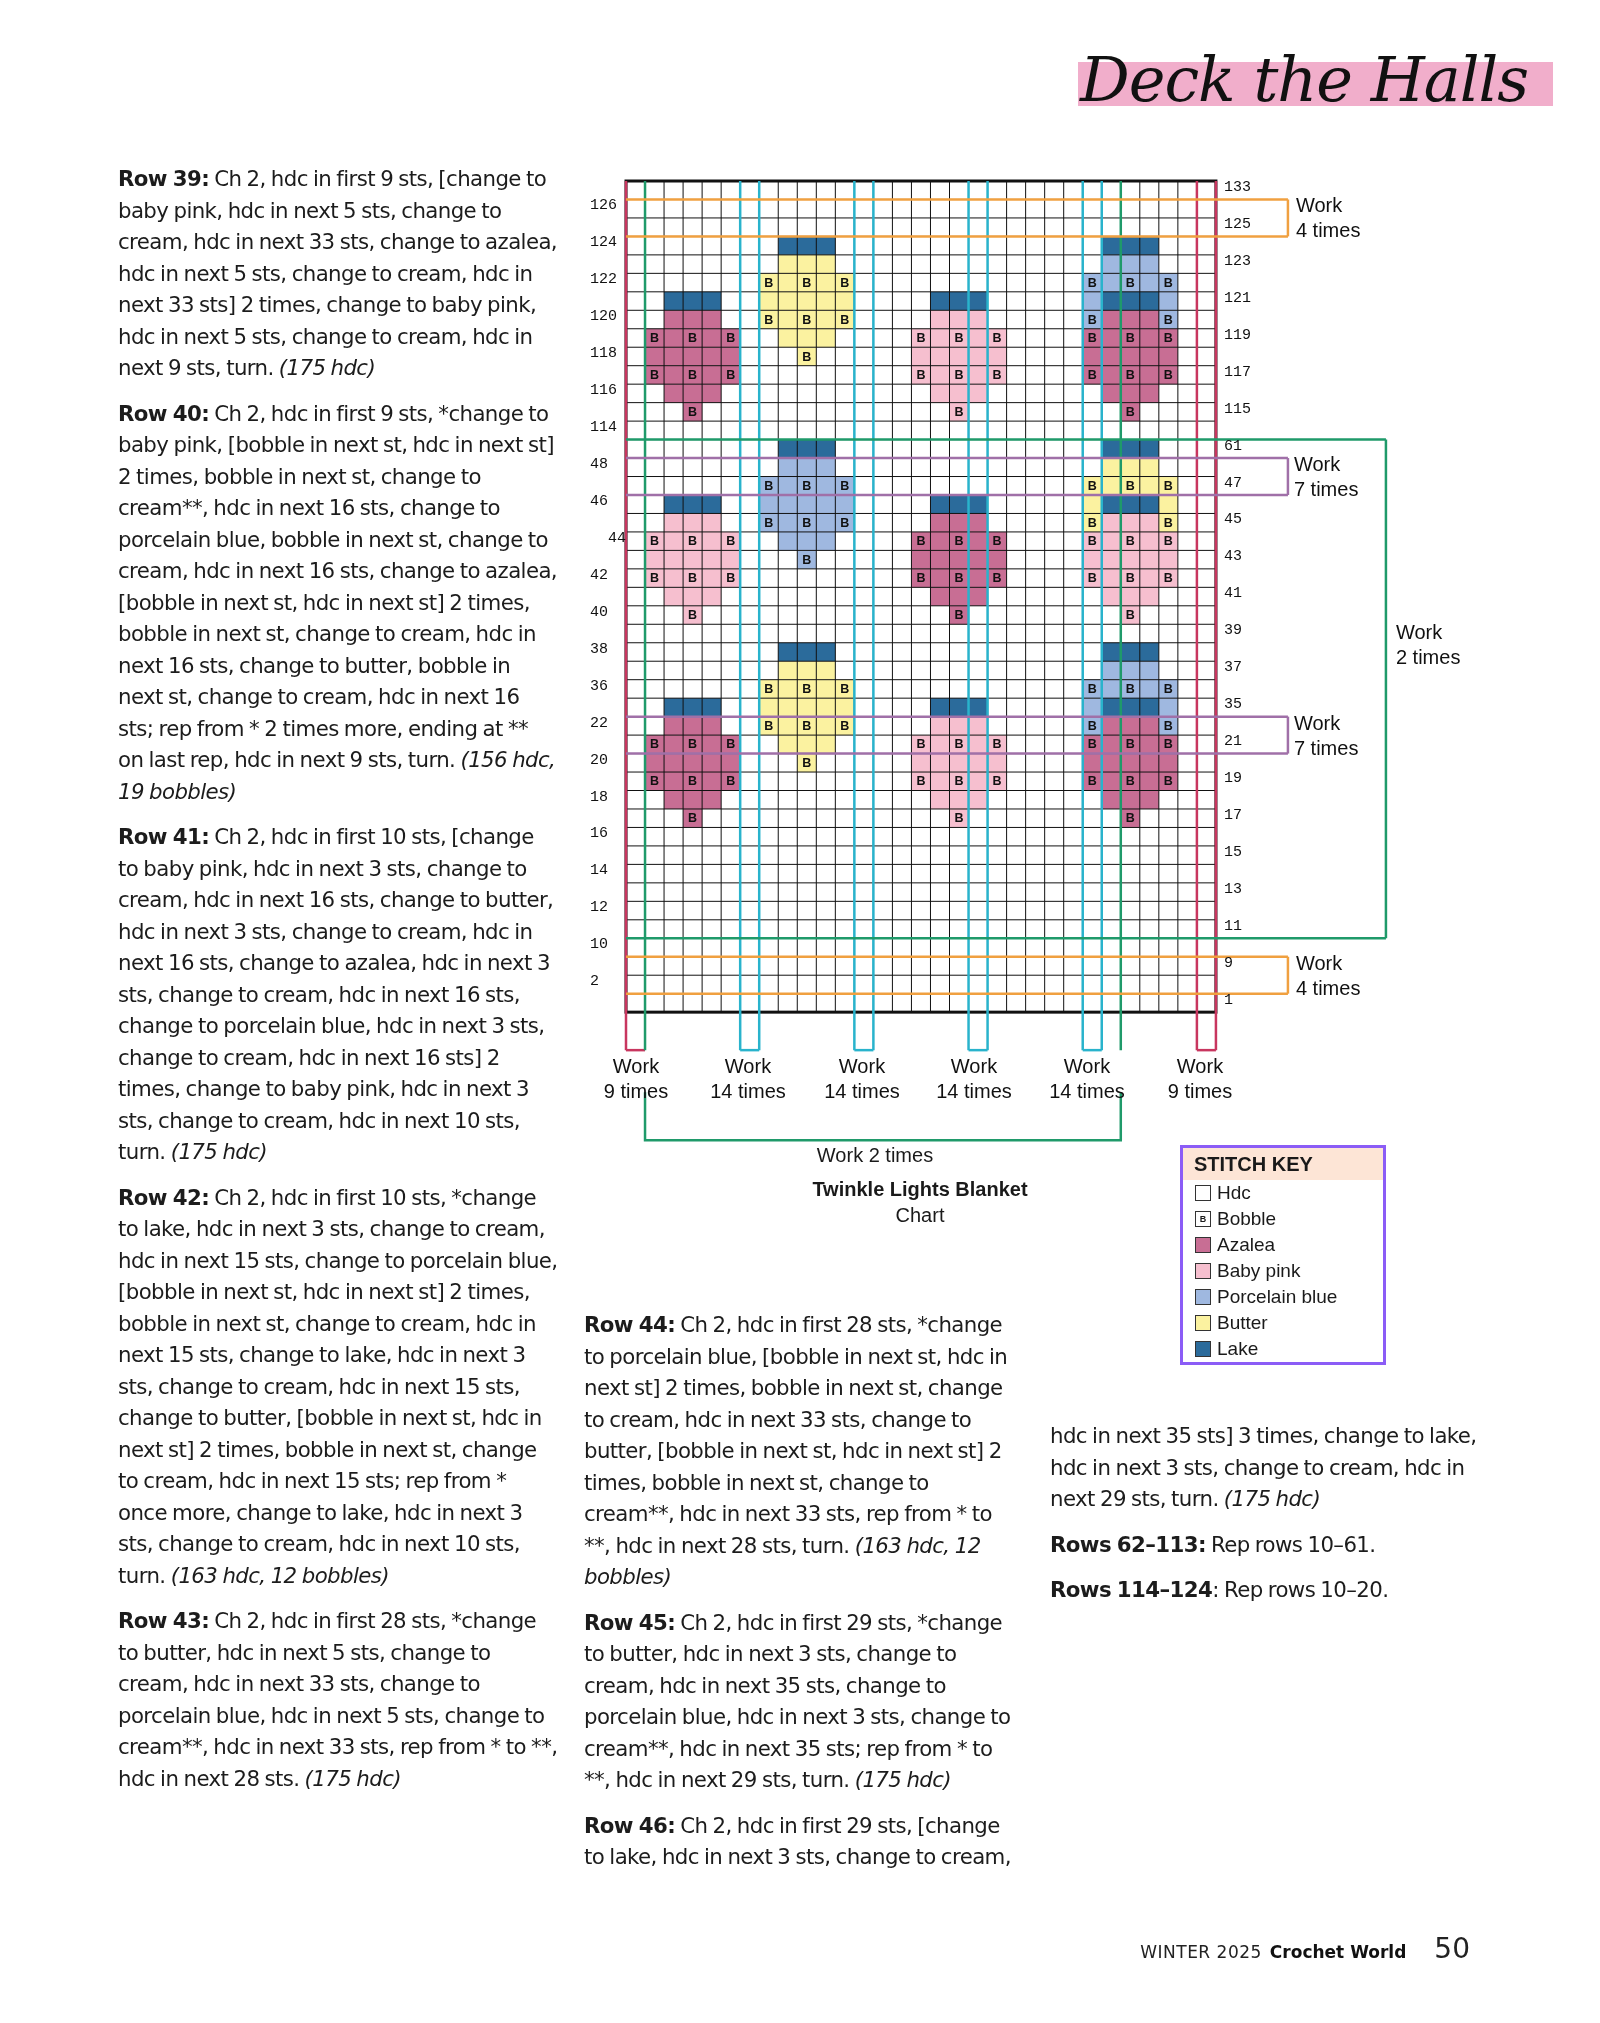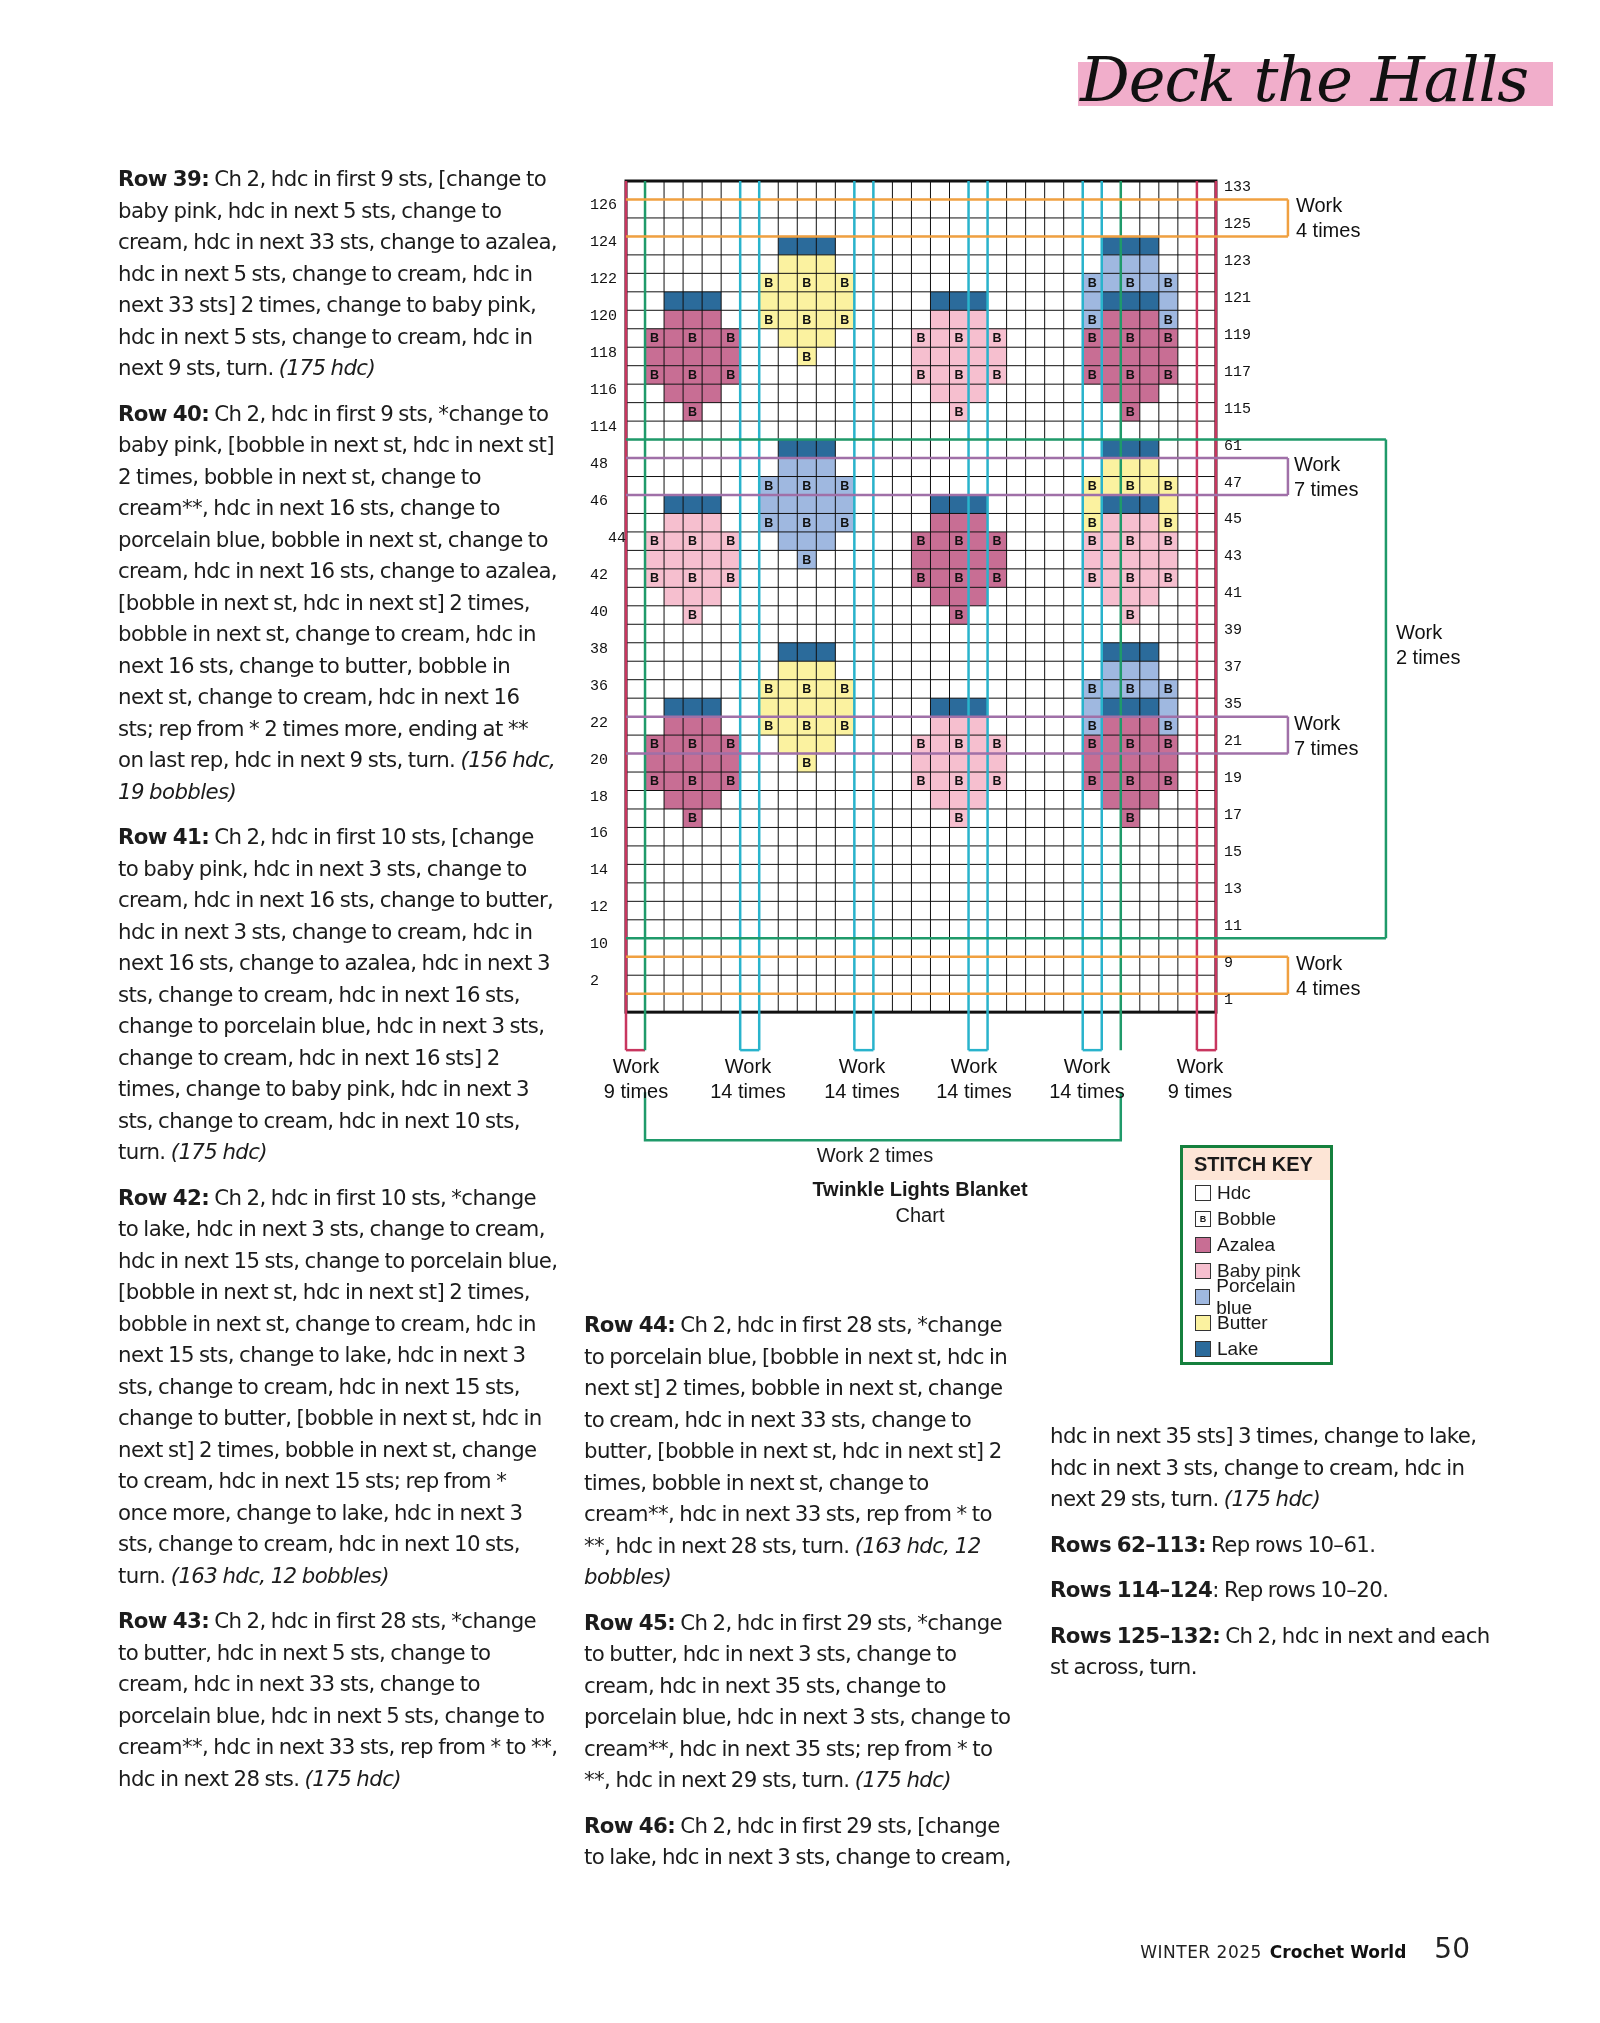--- a/index.html
+++ b/index.html
@@ -20,21 +20,21 @@
   
   .chart { position: absolute; left: 0; top: 0; width: 1600px; height: 1260px; pointer-events: none; }
   .lbl { position: absolute; font-family: Liberation Mono, monospace; font-size: 15px; color: #111; }
   .work { position: absolute; font-family: "Liberation Sans", sans-serif; font-size: 20px; line-height: 25px; color: #111; text-align: center; }
   .work.left { text-align: left; }
 
   .caption-title { position: absolute; left: 760px; top: 1178px; width: 320px; text-align: center; font-family: "Liberation Sans", sans-serif; font-weight: bold; font-size: 20px; }
   .caption-sub { position: absolute; left: 760px; top: 1204px; width: 320px; text-align: center; font-family: "Liberation Sans", sans-serif; font-size: 20px; }
   .work2 { position: absolute; left: 760px; top: 1144px; width: 230px; text-align: center; font-family: "Liberation Sans", sans-serif; font-size: 20px; }
 
-  .key { position: absolute; left: 1180px; top: 1145px; width: 153px; height: 220px; border: 3px solid #15803d; background: #fff; }
+  .key { position: absolute; left: 1180px; top: 1145px; width: 206px; height: 220px; border: 3px solid #8b5cf6; background: #fff; }
   .key-head { height: 32px; background: #fde5d6; font-family: "Liberation Sans", sans-serif; font-weight: bold; font-size: 20px; line-height: 32px; padding-left: 11px; }
   .key-row { display: flex; align-items: center; height: 26px; padding-left: 12px; font-family: "Liberation Sans", sans-serif; font-size: 19px; }
   .sw { width: 16px; height: 16px; margin-right: 6px; border: 1px solid #333; display: inline-flex; align-items: center; justify-content: center; font-size: 9px; font-weight: bold; }
 
   .footer { position: absolute; right: 130px; top: 1932px; display: flex; align-items: baseline; gap: 8px; }
   .footer .season { font-family: "DejaVu Sans", sans-serif; font-size: 17px; letter-spacing: 0.5px; color: #222; }
   .footer .mag { font-family: "DejaVu Sans", sans-serif; font-weight: bold; font-size: 17px; color: #111; }
   .footer .pg { font-family: "DejaVu Sans", sans-serif; font-size: 28px; color: #222; margin-left: 20px; }
 </style>
 </head>
@@ -52,21 +52,20 @@
   </div>
 <div class="col col2" id="col2">
     <p><b>Row 44:</b><span> Ch 2, hdc in first 28 sts, *change to porcelain blue, [bobble in next st, hdc in next st] 2 times, bobble in next st, change to cream, hdc in next 33 sts, change to butter, [bobble in next st, hdc in next st] 2 times, bobble in next st, change to cream**, hdc in next 33 sts, rep from * to **, hdc in next 28 sts, turn. </span><i>(163 hdc, 12 bobbles)</i></p>
     <p><b>Row 45:</b><span> Ch 2, hdc in first 29 sts, *change to butter, hdc in next 3 sts, change to cream, hdc in next 35 sts, change to porcelain blue, hdc in next 3 sts, change to cream**, hdc in next 35 sts; rep from * to **, hdc in next 29 sts, turn. </span><i>(175 hdc)</i></p>
     <p><b>Row 46:</b><span> Ch 2, hdc in first 29 sts, [change to lake, hdc in next 3 sts, change to cream,</span></p>
   </div>
 <div class="col col3" id="col3">
     <p><span>hdc in next 35 sts] 3 times, change to lake, hdc in next 3 sts, change to cream, hdc in next 29 sts, turn. </span><i>(175 hdc)</i></p>
     <p><b>Rows 62–113:</b><span> Rep rows 10–61.</span></p>
     <p><b>Rows 114–124</b><span>: Rep rows 10–20.</span></p>
-    <p><b>Rows 125–132:</b><span> Ch 2, hdc in next and each st across, turn.</span></p>
   </div>
 
 <div class="chart">
   <svg id="chart-svg" width="1600" height="1260">
       <rect x="664.06" y="291.82" width="57.09" height="18.47" fill="#2b6b9b"></rect>
       <rect x="664.06" y="310.28999999999996" width="57.09" height="18.47" fill="#c86e94"></rect>
       <rect x="645.03" y="328.76" width="95.15" height="18.47" fill="#c86e94"></rect>
       <text x="654.545" y="342.0584" text-anchor="middle" font-family="Liberation Sans, sans-serif" font-weight="bold" font-size="12.5" fill="#111">B</text>
       <text x="692.605" y="342.0584" text-anchor="middle" font-family="Liberation Sans, sans-serif" font-weight="bold" font-size="12.5" fill="#111">B</text>
       <text x="730.665" y="342.0584" text-anchor="middle" font-family="Liberation Sans, sans-serif" font-weight="bold" font-size="12.5" fill="#111">B</text>

